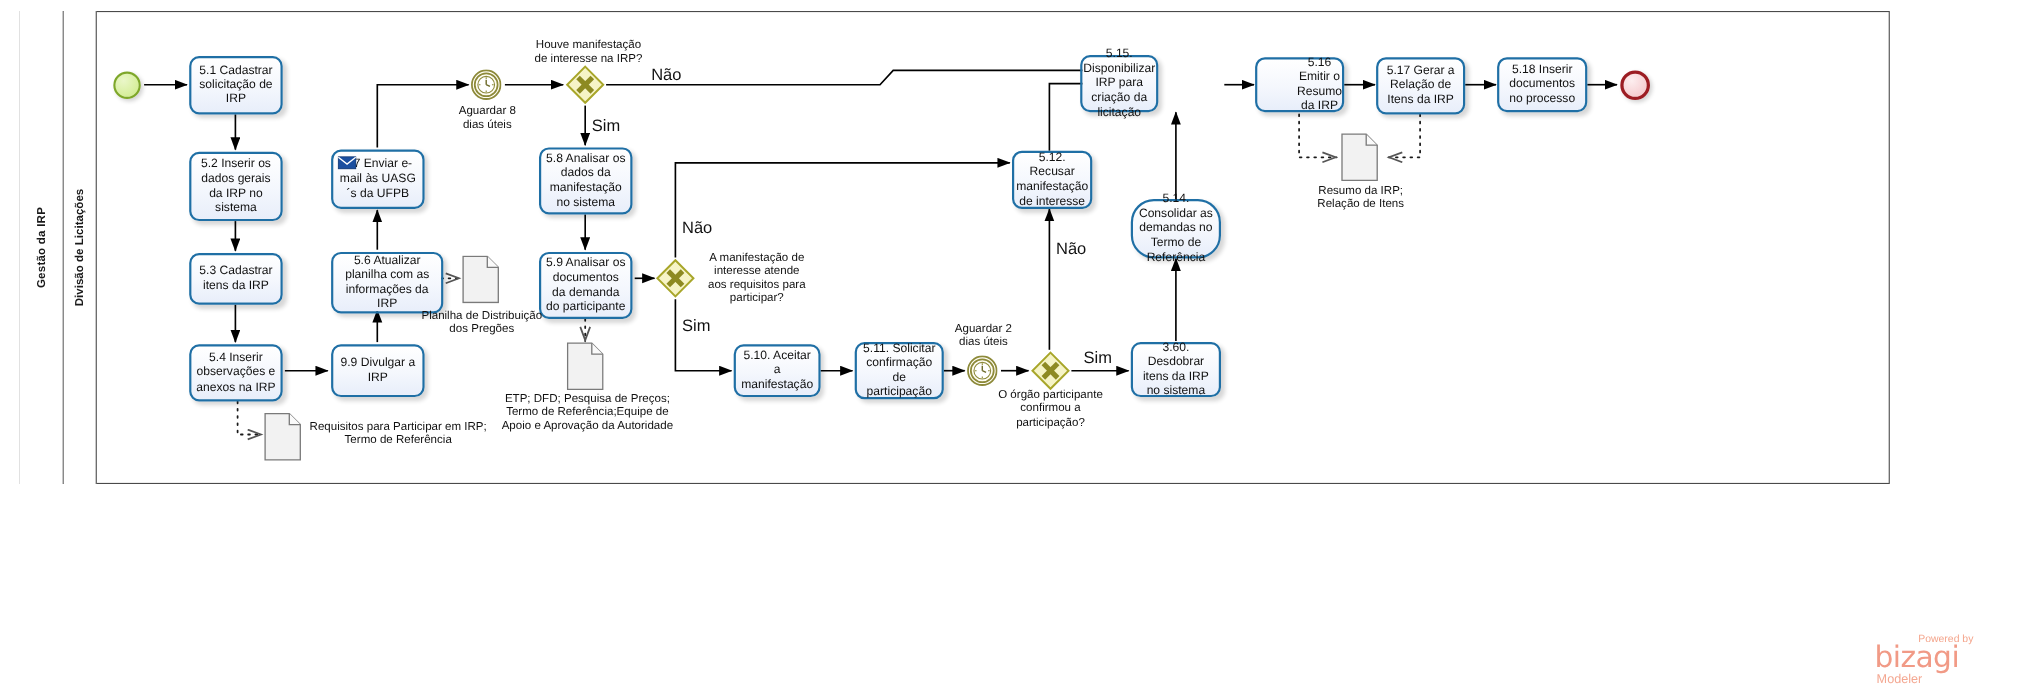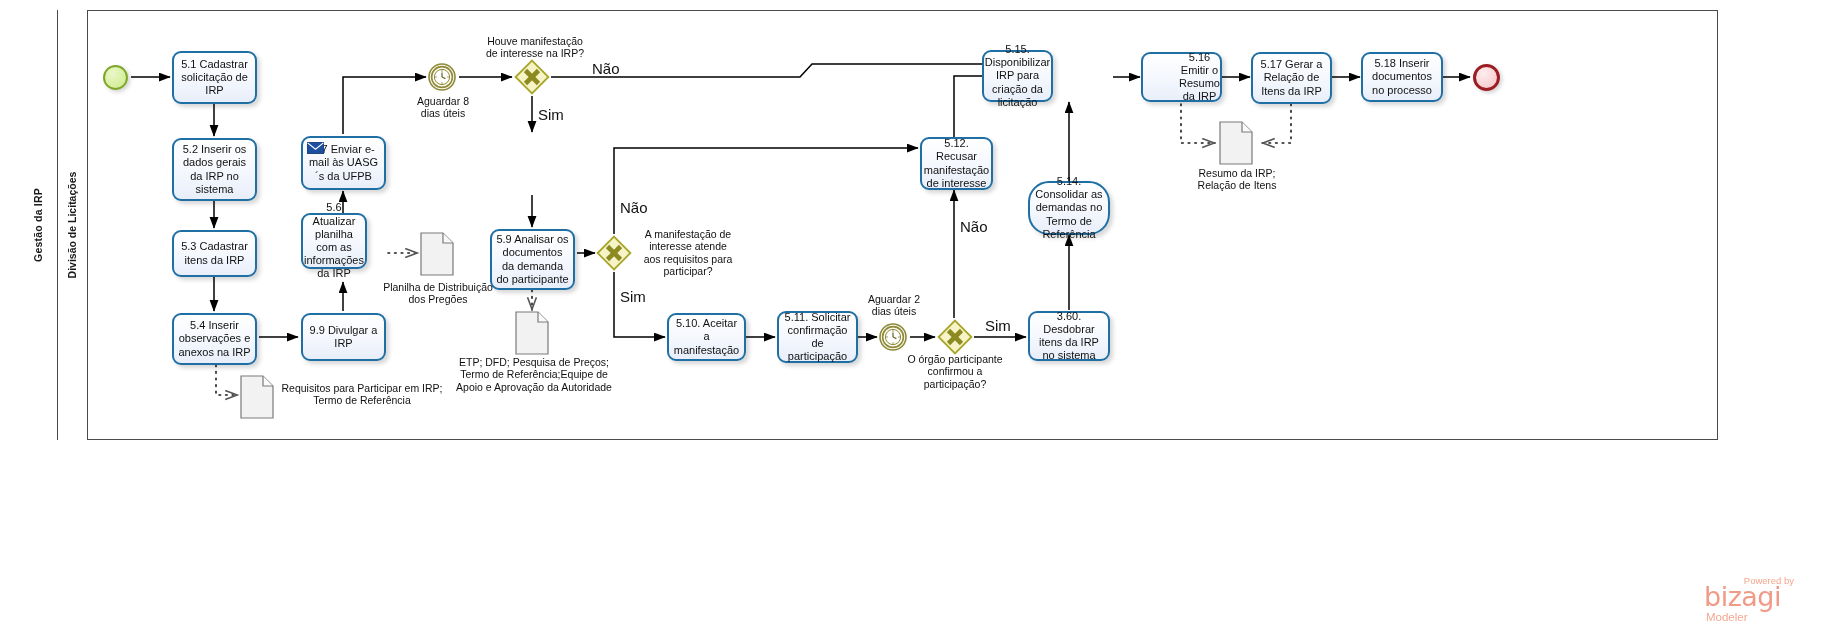--- a/index.html
+++ b/index.html
@@ -236,32 +236,35 @@
   </div>
 
   <div class="task" style="left:172px;top:313px;width:85px;height:52px;">
     <span class="tlabel">5.4 Inserir observações e anexos na IRP</span>
   </div>
 
   <div class="task" style="left:301px;top:313px;width:85px;height:48px;">
     <span class="tlabel">9.9 Divulgar a IRP</span>
   </div>
 
-  <div class="task" style="left:301px;top:213px;width:66px;height:56px;">
+  <div class="task" style="left:301px;top:229px;width:102px;height:56px;">
     <span class="tlabel">5.6 Atualizar planilha com as informações da IRP</span>
   </div>
 
   <div class="task" style="left:301px;top:136px;width:85px;height:54px;">
     <svg class="env" viewBox="0 0 20 14">
       <rect x="0.5" y="0.5" width="19" height="13" fill="#1b4fa0" stroke="#12376f" stroke-width="1"></rect>
       <path d="M0.7,1 L10,8.4 L19.3,1" fill="none" stroke="#ffffff" stroke-width="1.4"></path>
     </svg>
     <span class="tlabel">5.7 Enviar e-mail às UASG´s da UFPB</span>
   </div>
 
+  <div class="task" style="left:490px;top:134px;width:85px;height:61px;">
+    <span class="tlabel">5.8 Analisar os dados da manifestação no sistema</span>
+  </div>
 
   <div class="task" style="left:490px;top:229px;width:85px;height:61px;">
     <span class="tlabel">5.9 Analisar os documentos da demanda do participante</span>
   </div>
 
   <div class="task" style="left:667px;top:313px;width:79px;height:48px;justify-content:center;">
     <span class="tlabel">5.10. Aceitar a manifestação</span>
   </div>
 
   <div class="task" style="left:777px;top:311px;width:81px;height:52px;">

